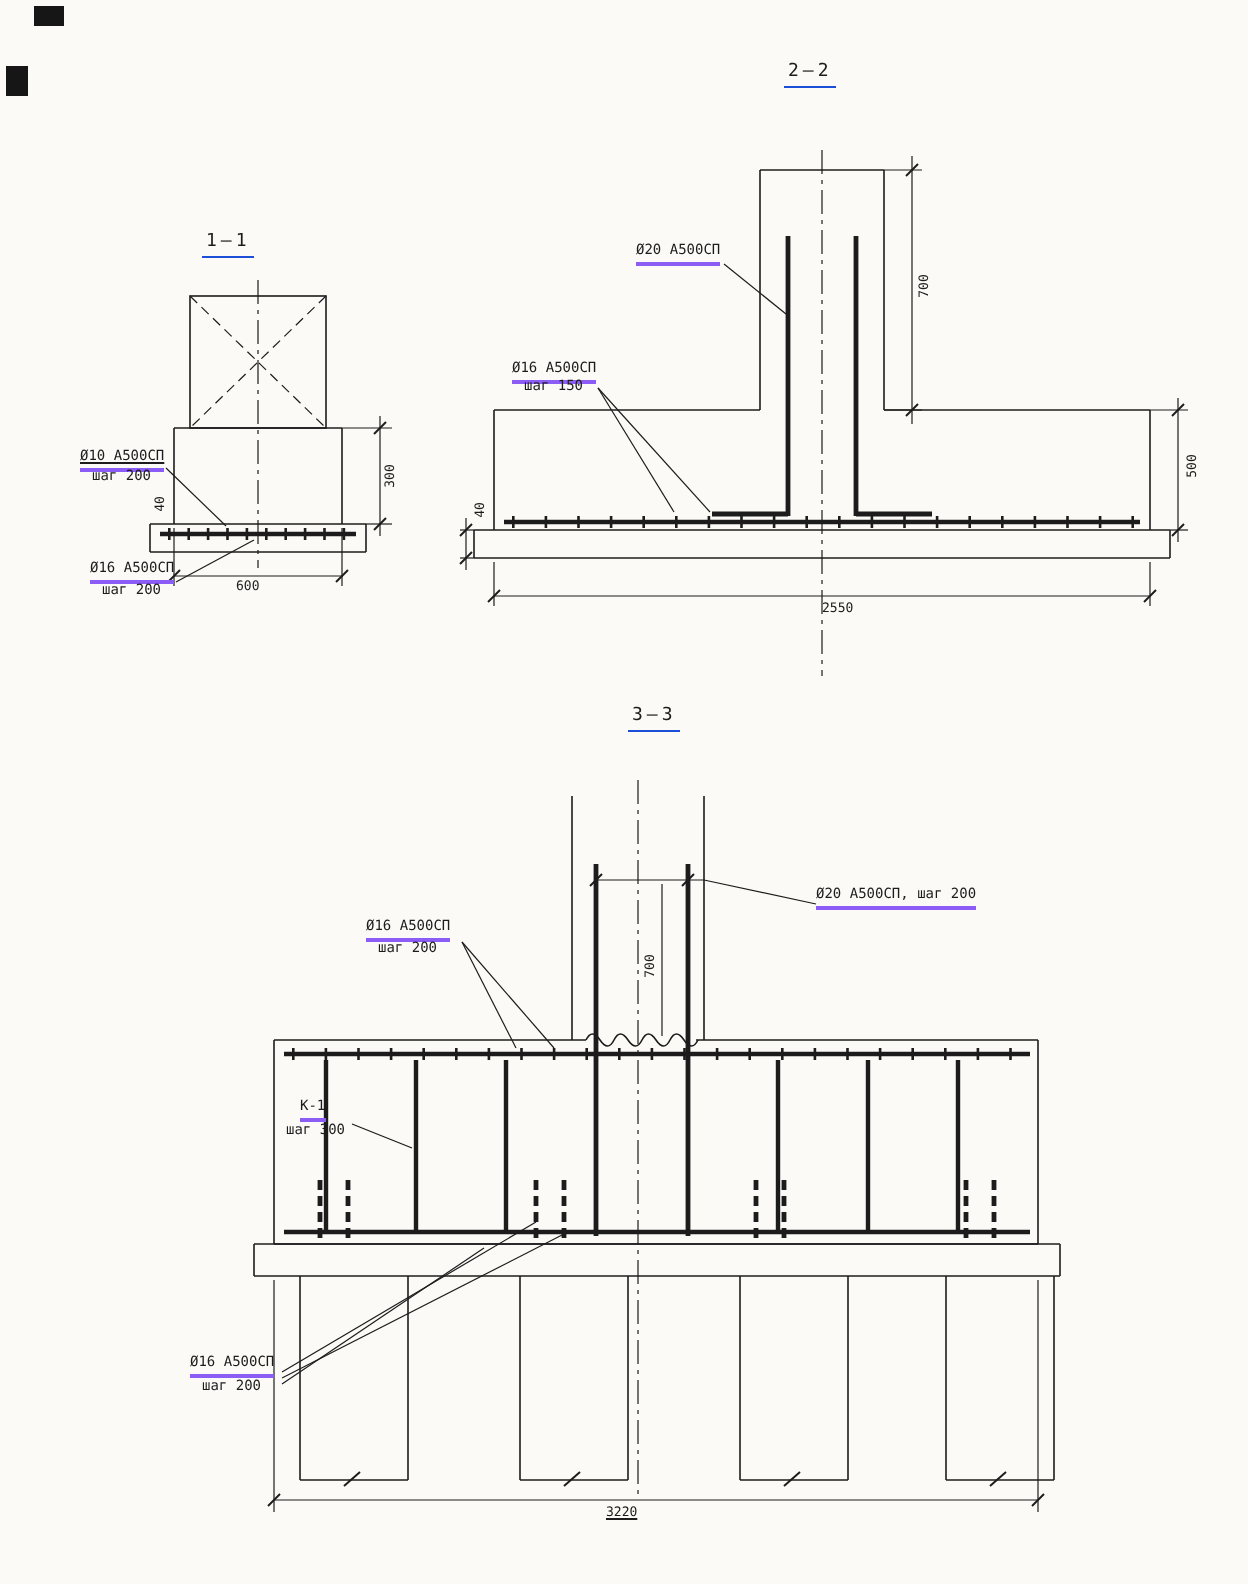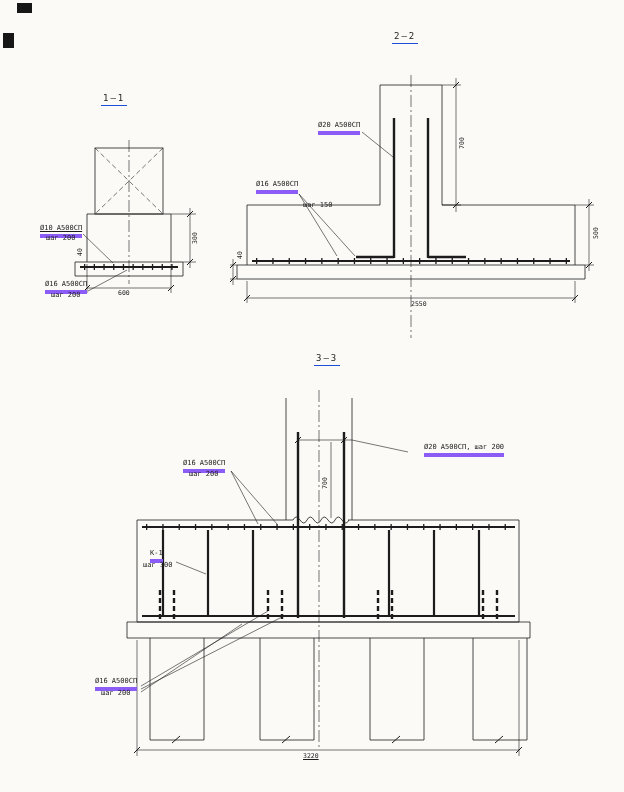--- a/index.html
+++ b/index.html
@@ -11,21 +11,21 @@
   }
   svg { position:absolute; left:0; top:0; }
   .lbl {
     position:absolute; font-size:7px; line-height:9px;
     white-space:nowrap; color:#1c1c1c;
   }
   .dim {
     position:absolute; font-size:6.5px; line-height:8px;
     white-space:nowrap; color:#1c1c1c;
   }
-  .u { border-bottom:4px solid #8b5cf6; padding-bottom:1px; }
+  .u { border-bottom:2px solid #8b5cf6; padding-bottom:1px; }
   .rot { transform:translate(-50%,-50%) rotate(-90deg); }
   .title {
     position:absolute; font-size:9px; letter-spacing:2px;
     border-bottom:1px solid #1d4ed8; padding:0 2px 2px 2px;
     white-space:nowrap; color:#1c1c1c;
   }
 </style>
 </head>
 <body>
 
@@ -233,41 +233,41 @@
       <g stroke-width="0.6">
         <line x1="137" y1="640" x2="137" y2="756"></line>
         <line x1="519" y1="640" x2="519" y2="756"></line>
         <line x1="137" y1="750" x2="519" y2="750"></line>
         <line x1="134" y1="753" x2="140" y2="747" stroke-width="1"></line>
         <line x1="516" y1="753" x2="522" y2="747" stroke-width="1"></line>
       </g>
     </g>
   </svg>
 
-  <span class="title" style="left:101px; top:93px;">1–1</span>
+  <span class="title" style="left:101px; top:116px;">1–1</span>
   <span class="title" style="left:392px; top:31px;">2–2</span>
   <span class="title" style="left:314px; top:353px;">3–3</span>
 
   <span class="lbl u" style="left:40px; top:224px;text-decoration:underline;">Ø10 A500СП</span>
   <span class="lbl" style="left:46px; top:234px;">шаг 200</span>
   <span class="lbl u" style="left:45px; top:280px;">Ø16 A500СП</span>
   <span class="lbl" style="left:51px; top:291px;">шаг 200</span>
   <span class="dim rot" style="left:195px; top:238px;">300</span>
   <span class="dim rot" style="left:80px; top:252px;">40</span>
   <span class="dim" style="left:118px; top:289px;">600</span>
 
   <span class="lbl u" style="left:318px; top:121px;">Ø20 A500СП</span>
   <span class="lbl u" style="left:256px; top:180px;">Ø16 A500СП</span>
-  <span class="lbl" style="left:262px; top:201px;margin-left:41px;">шаг 150</span>
+  <span class="lbl" style="left:262px; top:189px;">шаг 150</span>
   <span class="dim rot" style="left:462px; top:143px;">700</span>
   <span class="dim rot" style="left:596px; top:233px;">500</span>
   <span class="dim rot" style="left:240px; top:255px;">40</span>
   <span class="dim" style="left:411px; top:300px;">2550</span>
 
-  <span class="lbl u" style="left:424px; top:443px;">Ø20 А500СП, шаг 200</span>
+  <span class="lbl u" style="left:408px; top:443px;">Ø20 А500СП, шаг 200</span>
   <span class="lbl u" style="left:183px; top:459px;">Ø16 А500СП</span>
   <span class="lbl" style="left:189px; top:470px;">шаг 200</span>
   <span class="lbl u" style="left:150px; top:549px;">К-1</span>
   <span class="lbl" style="left:143px; top:561px;">шаг 300</span>
   <span class="lbl u" style="left:95px; top:677px;">Ø16 А500СП</span>
   <span class="lbl" style="left:101px; top:689px;">шаг 200</span>
   <span class="dim rot" style="left:325px; top:483px;">700</span>
   <span class="dim" style="left:303px; top:752px;text-decoration:underline;">3220</span>
 
 </div>

